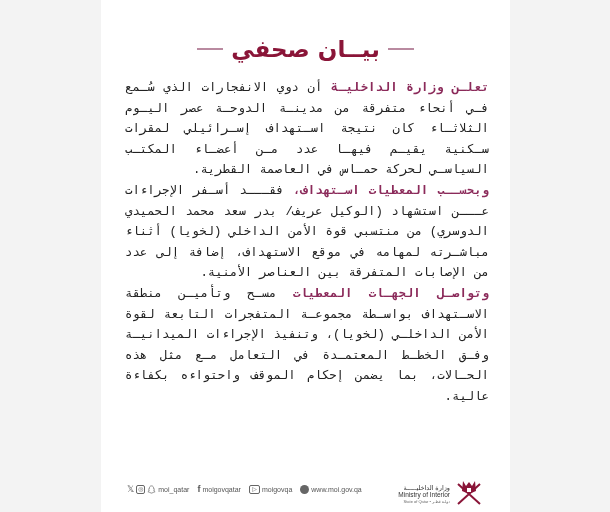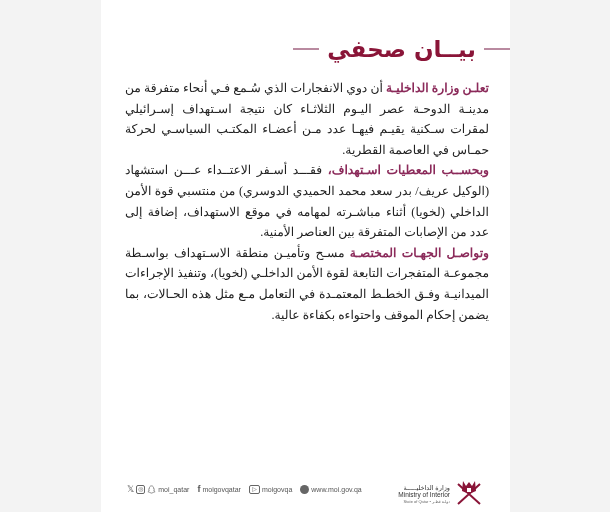--- a/index.html
+++ b/index.html
@@ -18,21 +18,21 @@
       width: 409px;
       height: 512px;
       background: #ffffff;
     }
     .title-row {
       position: absolute;
       top: 34px;
       left: 0;
       width: 409px;
       display: flex;
-      justify-content: flex-start;
+      justify-content: center;
       align-items: center;
       gap: 8px;
       direction: rtl;
     }
     .title-line {
       width: 26px;
       height: 2px;
       background: #b98aa0;
     }
     .title {
@@ -46,21 +46,21 @@
       position: absolute;
       top: 78px;
       left: 24px;
       width: 364px;
       direction: rtl;
       text-align: justify;
       text-align-last: right;
       color: #222222;
       font-size: 12.3px;
       line-height: 20.6px;
-      font-family: Liberation Serif, serif;
+      font-family: Liberation Mono, monospace;
     }
     .para {
       margin: 0 0 0 0;
     }
     .lead {
       color: #8b2a5a;
       font-weight: bold;
     }
     .footer {
       position: absolute;
@@ -127,22 +127,22 @@
 <div class="card">
 
   <div class="title-row">
     <span class="title-line"></span>
     <span class="title">بيــان صحفي</span>
     <span class="title-line"></span>
   </div>
 
   <div class="body">
     <p class="para"><span class="lead">تعلـن وزارة الداخليـة</span><span> أن دوي الانفجارات الذي سُـمع فـي أنحاء متفرقة من مدينـة الدوحـة عصر اليـوم الثلاثـاء كان نتيجة اسـتهداف إسـرائيلي لمقرات سـكنية يقيـم فيهـا عدد مـن أعضـاء المكتـب السياسـي لحركة حمـاس في العاصمة القطرية.</span></p>
-    <p class="para"><span class="lead">وبحســب المعطيات اسـتهداف،</span><span> فقـــد أسـفر الاعتــداء عـــن استشهاد (الوكيل عريف/ بدر سعد محمد الحميدي الدوسري) من منتسبي قوة الأمن الداخلي (لخويا) أثناء مباشـرته لمهامه في موقع الاستهداف، إضافة إلى عدد من الإصابات المتفرقة بين العناصر الأمنية.</span></p>
-    <p class="para"><span class="lead">وتواصـل الجهـات المختصـة</span><span> مسـح وتأميـن منطقة الاسـتهداف بواسـطة مجموعـة المتفجرات التابعة لقوة الأمن الداخلـي (لخويا)، وتنفيذ الإجراءات الميدانيـة وفـق الخطـط المعتمـدة في التعامل مـع مثل هذه الحـالات، بما يضمن إحكام الموقف واحتواءه بكفاءة عالية.</span></p>
+    <p class="para"><span class="lead">وبحســب المعطيات اسـتهداف،</span><span> فقـــد أسـفر الإجراءات عـــن استشهاد (الوكيل عريف/ بدر سعد محمد الحميدي الدوسري) من منتسبي قوة الأمن الداخلي (لخويا) أثناء مباشـرته لمهامه في موقع الاستهداف، إضافة إلى عدد من الإصابات المتفرقة بين العناصر الأمنية.</span></p>
+    <p class="para"><span class="lead">وتواصـل الجهـات المعطيات</span><span> مسـح وتأميـن منطقة الاسـتهداف بواسـطة مجموعـة المتفجرات التابعة لقوة الأمن الداخلـي (لخويا)، وتنفيذ الإجراءات الميدانيـة وفـق الخطـط المعتمـدة في التعامل مـع مثل هذه الحـالات، بما يضمن إحكام الموقف واحتواءه بكفاءة عالية.</span></p>
   </div>
 
   <div class="footer">
     <div class="socials">
       <div class="soc-group">
         <span class="ico">𝕏</span>
         <span class="ico ico-box">◎</span>
         <span class="ico">
           <svg width="9" height="9" viewBox="0 0 10 10">
               <path d="M5 1 C3 1 2.6 2.6 2.7 4 L1.6 4.6 L2.6 5.4 C2.3 6.6 1.3 7.2 1 7.5 C2 8 3 7.8 3.5 8.5 L5 9 L6.5 8.5 C7 7.8 8 8 9 7.5 C8.7 7.2 7.7 6.6 7.4 5.4 L8.4 4.6 L7.3 4 C7.4 2.6 7 1 5 1 Z" fill="none" stroke="#666" stroke-width="0.8"></path>

